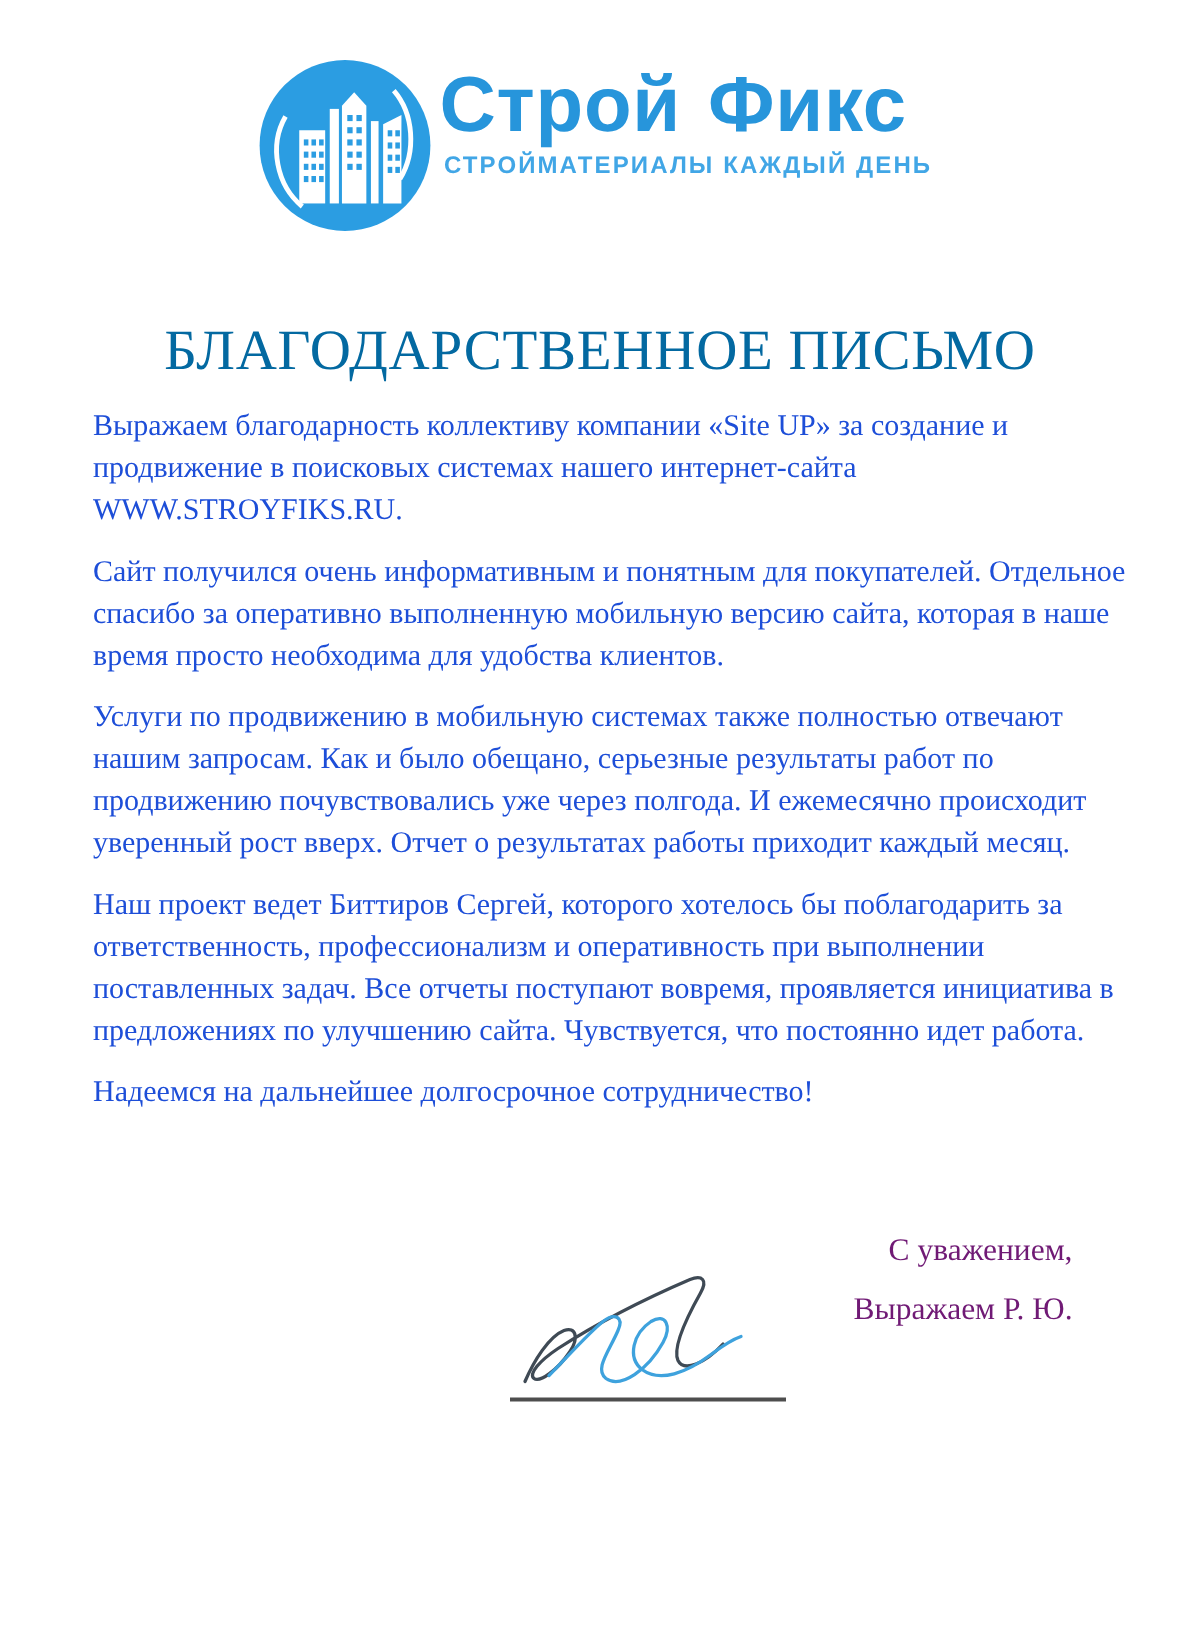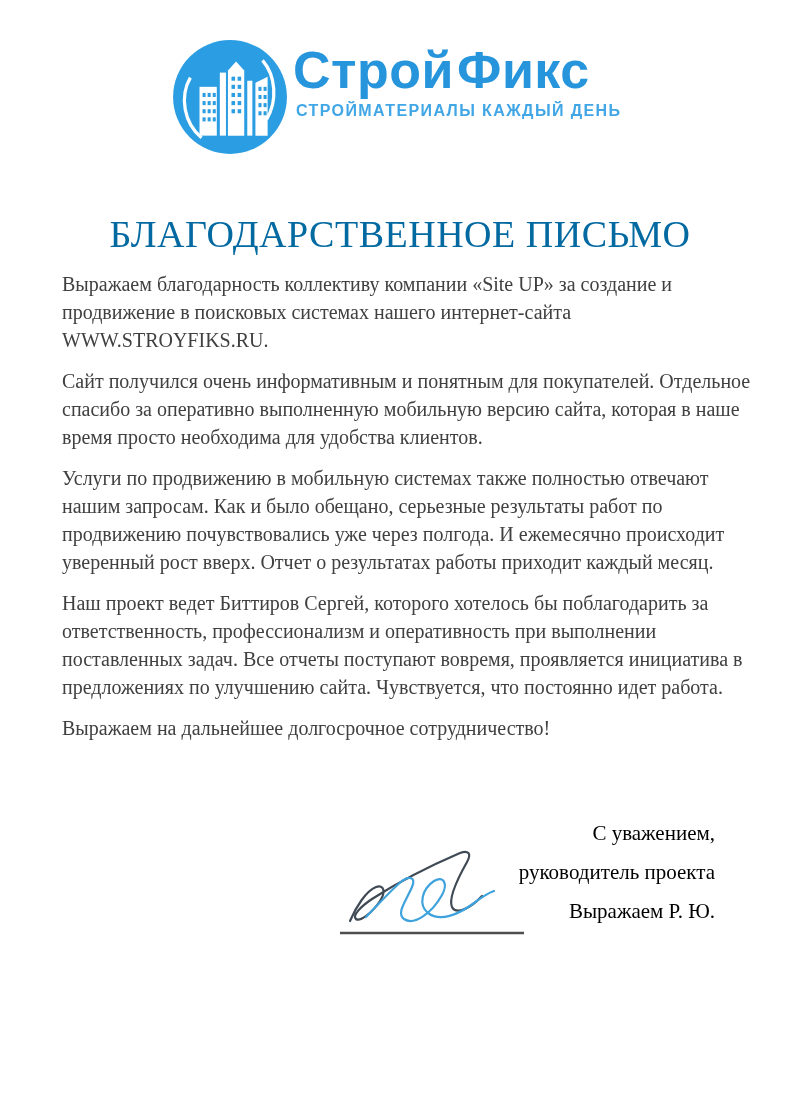--- a/index.html
+++ b/index.html
@@ -20,21 +20,21 @@
     left: 168px;
     top: 36px;
     width: 124px;
     height: 122px;
   }
   .brand {
     position: absolute;
     left: 293px;
     top: 42px;
     display: flex;
-    gap: 3px;
+    gap: 18px;
     font-family: "Liberation Sans", sans-serif;
     font-size: 52px;
     font-weight: 700;
     letter-spacing: 0.5px;
     color: #2795db;
     line-height: 56px;
   }
   .tagline {
     position: absolute;
     left: 296px;
@@ -62,36 +62,36 @@
   }
 
   
   .body-text {
     position: absolute;
     left: 62px;
     top: 270px;
     width: 700px;
     font-size: 20px;
     line-height: 28px;
-    color: #404040;
+    color: #1d4ed8;
   }
   .body-text p {
     white-space: pre-line;
     margin-bottom: 13px;
   }
 
   
   .signoff {
     position: absolute;
     top: 814px;
     right: 85px;
     text-align: right;
     font-size: 21px;
     line-height: 39px;
-    color: #000000;
+    color: #701a75;
   }
 
   .signature {
     position: absolute;
     left: 336px;
     top: 843px;
     width: 200px;
     height: 95px;
   }
 </style>
@@ -169,26 +169,25 @@
 спасибо за оперативно выполненную мобильную версию сайта, которая в наше
 время просто необходима для удобства клиентов.</p>
     <p>Услуги по продвижению в мобильную системах также полностью отвечают
 нашим запросам. Как и было обещано, серьезные результаты работ по
 продвижению почувствовались уже через полгода. И ежемесячно происходит
 уверенный рост вверх. Отчет о результатах работы приходит каждый месяц.</p>
     <p>Наш проект ведет Биттиров Сергей, которого хотелось бы поблагодарить за
 ответственность, профессионализм и оперативность при выполнении
 поставленных задач. Все отчеты поступают вовремя, проявляется инициатива в
 предложениях по улучшению сайта. Чувствуется, что постоянно идет работа.</p>
-    <p>Выражаем на дальнейшее долгосрочное сотрудничество!</p>
+    <p>Надеемся на дальнейшее долгосрочное сотрудничество!</p>
   </div>
 
   <div class="signoff">
     <div>С уважением,</div>
-    <div>руководитель проекта</div>
     <div>Выражаем Р. Ю.</div>
   </div>
 
   <svg class="signature" viewBox="0 0 200 95" aria-hidden="true">
     <path d="M14,78 C20,64 30,48 40,44 C48,41 50,49 44,58 C36,70 24,79 20,76 C16,73 24,64 36,56 C64,38 96,22 124,10 C132,7 136,10 131,19 C122,35 112,55 116,64 C120,72 134,66 146,53" fill="none" stroke="#3f4a55" stroke-width="2.2" stroke-linecap="round"></path>
     <path d="M30,74 C42,62 56,46 66,38 C74,32 80,35 76,44 C70,58 60,70 68,76 C78,83 96,70 106,52 C112,41 108,32 98,38 C86,46 82,62 92,70 C104,79 122,72 138,60 C146,54 152,50 158,48" fill="none" stroke="#3ea2dd" stroke-width="2.2" stroke-linecap="round"></path>
     <line x1="4" y1="90" x2="188" y2="90" stroke="#4e4e4e" stroke-width="2.6"></line>
   </svg>
 
 </div>

